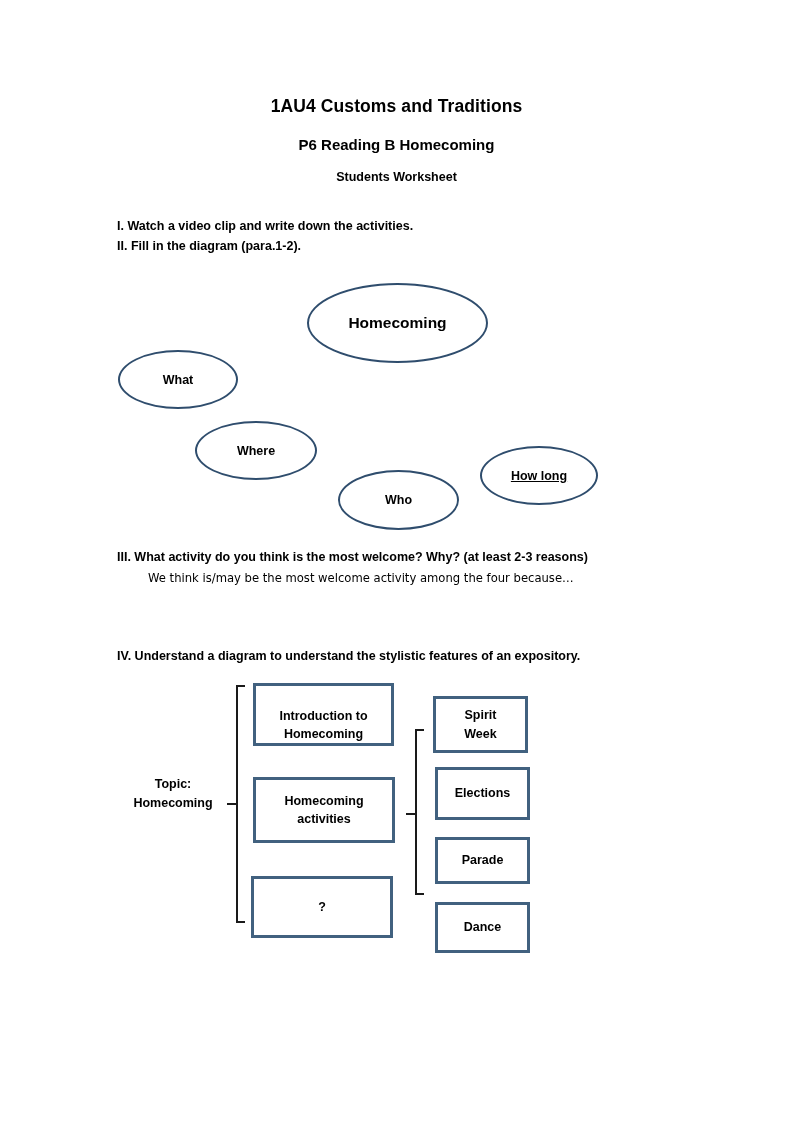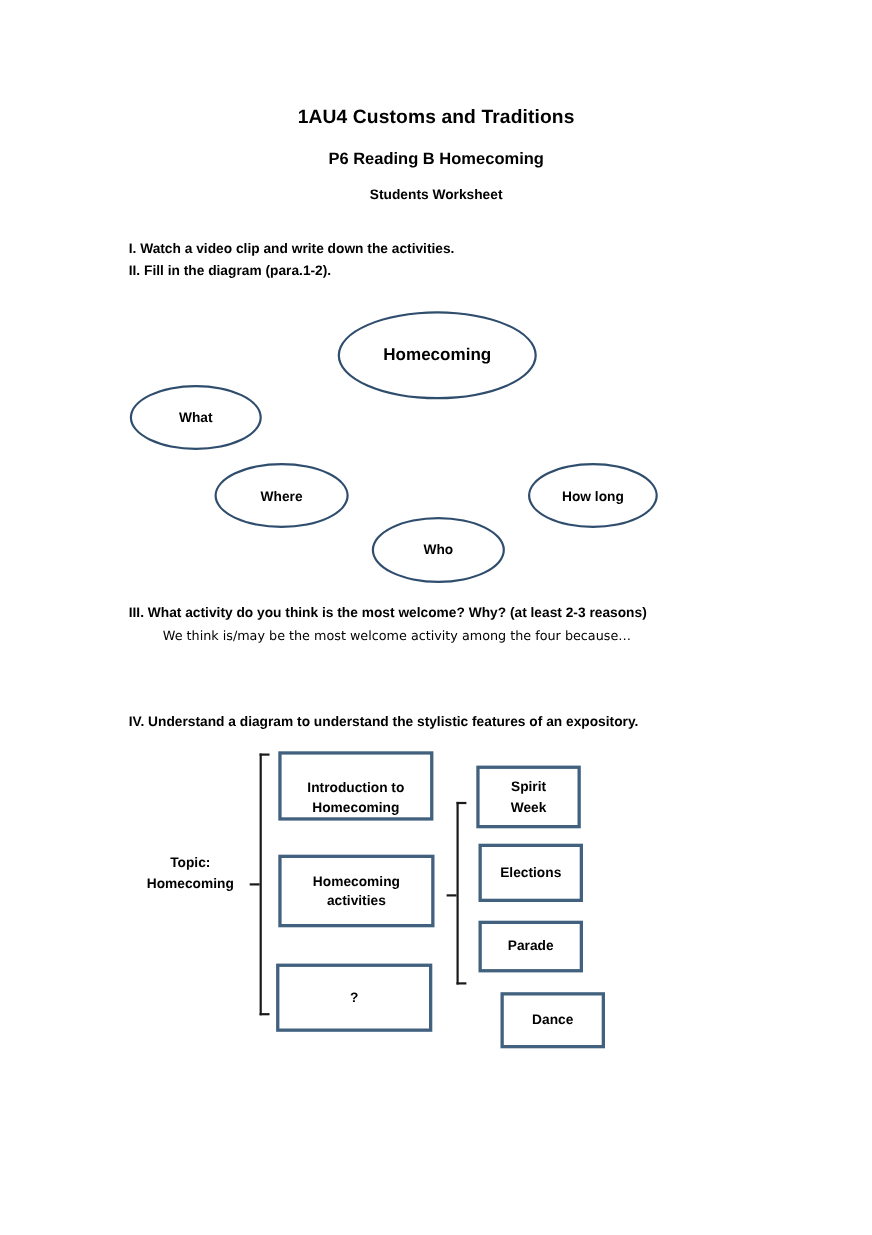--- a/index.html
+++ b/index.html
@@ -173,21 +173,21 @@
     </div>
 
     <div class="bubble" style="left:195px; top:421px; width:122px; height:59px;">
       <span class="bubble-label">Where</span>
     </div>
 
     <div class="bubble" style="left:338px; top:470px; width:121px; height:60px;">
       <span class="bubble-label">Who</span>
     </div>
 
-    <div class="bubble" style="left:480px; top:421px; width:118px; height:59px;">
+    <div class="bubble" style="left:480px; top:446px; width:118px; height:59px;text-decoration:underline;">
       <span class="bubble-label">How long</span>
     </div>
 
 
   </div>
 
   <div class="instr instr-3">III.  What activity do you think is the most welcome? Why? (at least  2-3 reasons)</div>
   <div class="instr-3b">We think is/may be the most welcome activity among the four because…</div>
 
   <div class="instr instr-4">IV.  Understand a diagram to understand the stylistic features of an expository.</div>
@@ -245,21 +245,21 @@
         <span class="txt">Elections</span>
       </div>
     </div>
 
     <div class="nodebox" style="left:435px; top:837px; width:95px; height:47px;">
       <div>
         <span class="txt">Parade</span>
       </div>
     </div>
 
-    <div class="nodebox" style="left:435px; top:902px; width:95px; height:51px;margin-left:20px;">
+    <div class="nodebox" style="left:435px; top:902px; width:95px; height:51px;">
       <div>
         <span class="txt">Dance</span>
       </div>
     </div>
 
   </div>
 
 </div>
 
 </body></html>

